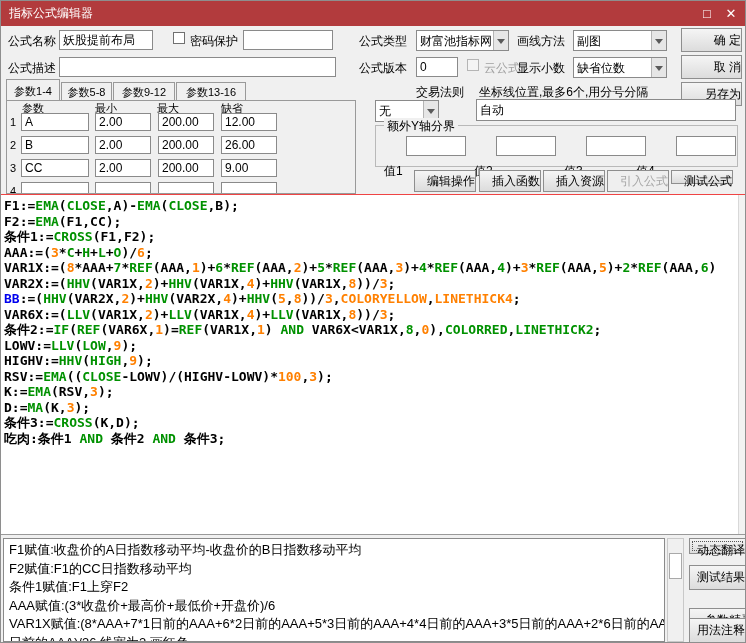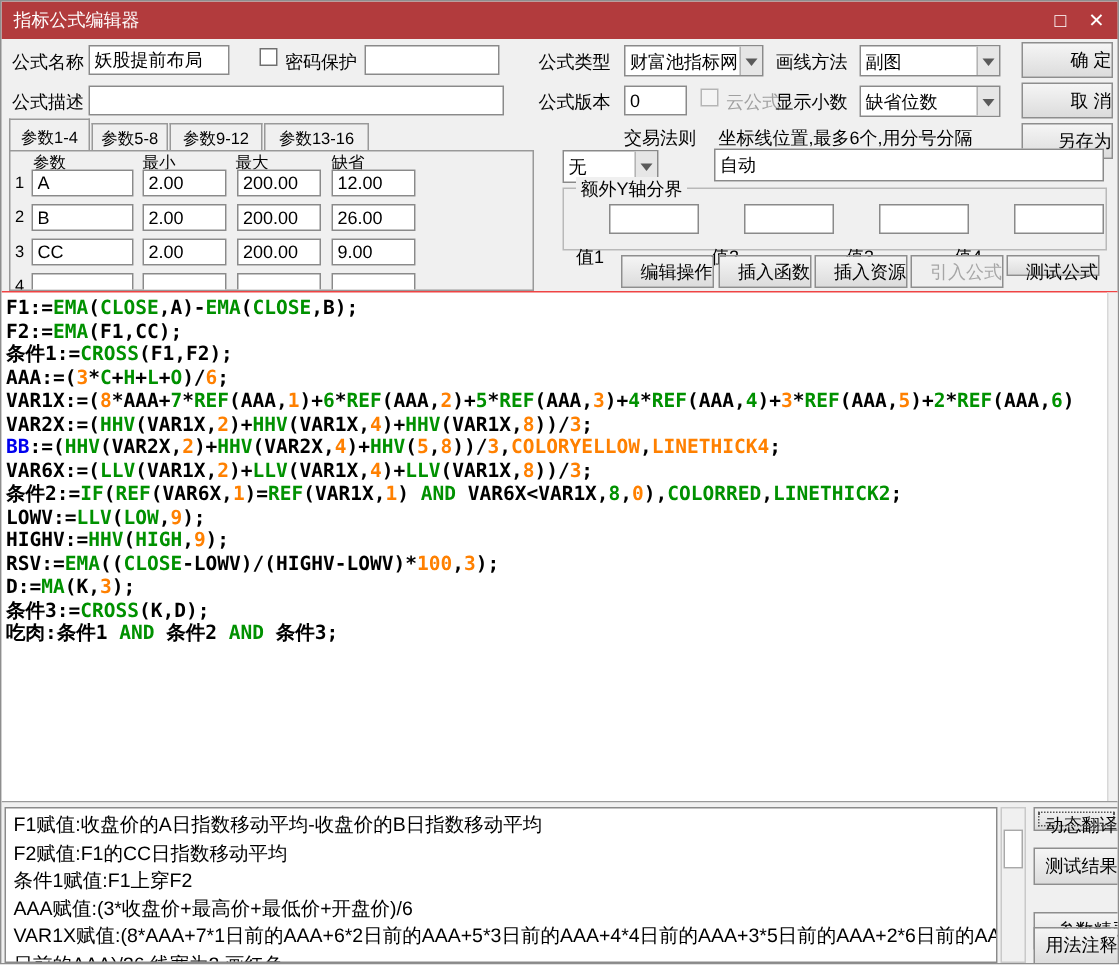--- a/index.html
+++ b/index.html
@@ -166,20 +166,21 @@
       <div class="ln"><span style="color: rgb(0, 0, 0);">条件1:=</span><span style="color: rgb(0, 145, 0);">CROSS</span><span style="color: rgb(0, 0, 0);">(F1,F2);</span></div>
       <div class="ln"><span style="color: rgb(0, 0, 0);">AAA:=(</span><span style="color: rgb(255, 128, 0);">3</span><span style="color: rgb(0, 0, 0);">*</span><span style="color: rgb(0, 145, 0);">C</span><span style="color: rgb(0, 0, 0);">+</span><span style="color: rgb(0, 145, 0);">H</span><span style="color: rgb(0, 0, 0);">+</span><span style="color: rgb(0, 145, 0);">L</span><span style="color: rgb(0, 0, 0);">+</span><span style="color: rgb(0, 145, 0);">O</span><span style="color: rgb(0, 0, 0);">)/</span><span style="color: rgb(255, 128, 0);">6</span><span style="color: rgb(0, 0, 0);">;</span></div>
       <div class="ln"><span style="color: rgb(0, 0, 0);">VAR1X:=(</span><span style="color: rgb(255, 128, 0);">8</span><span style="color: rgb(0, 0, 0);">*AAA+</span><span style="color: rgb(0, 145, 0);">7</span><span style="color: rgb(0, 0, 0);">*</span><span style="color: rgb(0, 145, 0);">REF</span><span style="color: rgb(0, 0, 0);">(AAA,</span><span style="color: rgb(255, 128, 0);">1</span><span style="color: rgb(0, 0, 0);">)+</span><span style="color: rgb(0, 145, 0);">6</span><span style="color: rgb(0, 0, 0);">*</span><span style="color: rgb(0, 145, 0);">REF</span><span style="color: rgb(0, 0, 0);">(AAA,</span><span style="color: rgb(255, 128, 0);">2</span><span style="color: rgb(0, 0, 0);">)+</span><span style="color: rgb(0, 145, 0);">5</span><span style="color: rgb(0, 0, 0);">*</span><span style="color: rgb(0, 145, 0);">REF</span><span style="color: rgb(0, 0, 0);">(AAA,</span><span style="color: rgb(255, 128, 0);">3</span><span style="color: rgb(0, 0, 0);">)+</span><span style="color: rgb(0, 145, 0);">4</span><span style="color: rgb(0, 0, 0);">*</span><span style="color: rgb(0, 145, 0);">REF</span><span style="color: rgb(0, 0, 0);">(AAA,</span><span style="color: rgb(0, 145, 0);">4</span><span style="color: rgb(0, 0, 0);">)+</span><span style="color: rgb(255, 128, 0);">3</span><span style="color: rgb(0, 0, 0);">*</span><span style="color: rgb(0, 145, 0);">REF</span><span style="color: rgb(0, 0, 0);">(AAA,</span><span style="color: rgb(255, 128, 0);">5</span><span style="color: rgb(0, 0, 0);">)+</span><span style="color: rgb(0, 145, 0);">2</span><span style="color: rgb(0, 0, 0);">*</span><span style="color: rgb(0, 145, 0);">REF</span><span style="color: rgb(0, 0, 0);">(AAA,</span><span style="color: rgb(0, 145, 0);">6</span><span style="color: rgb(0, 0, 0);">)</span></div>
       <div class="ln"><span style="color: rgb(0, 0, 0);">VAR2X:=(</span><span style="color: rgb(0, 145, 0);">HHV</span><span style="color: rgb(0, 0, 0);">(VAR1X,</span><span style="color: rgb(255, 128, 0);">2</span><span style="color: rgb(0, 0, 0);">)+</span><span style="color: rgb(0, 145, 0);">HHV</span><span style="color: rgb(0, 0, 0);">(VAR1X,</span><span style="color: rgb(255, 128, 0);">4</span><span style="color: rgb(0, 0, 0);">)+</span><span style="color: rgb(0, 145, 0);">HHV</span><span style="color: rgb(0, 0, 0);">(VAR1X,</span><span style="color: rgb(255, 128, 0);">8</span><span style="color: rgb(0, 0, 0);">))/</span><span style="color: rgb(255, 128, 0);">3</span><span style="color: rgb(0, 0, 0);">;</span></div>
       <div class="ln"><span style="color: rgb(0, 0, 238);">BB</span><span style="color: rgb(0, 0, 0);">:=(</span><span style="color: rgb(0, 145, 0);">HHV</span><span style="color: rgb(0, 0, 0);">(VAR2X,</span><span style="color: rgb(255, 128, 0);">2</span><span style="color: rgb(0, 0, 0);">)+</span><span style="color: rgb(0, 145, 0);">HHV</span><span style="color: rgb(0, 0, 0);">(VAR2X,</span><span style="color: rgb(255, 128, 0);">4</span><span style="color: rgb(0, 0, 0);">)+</span><span style="color: rgb(0, 145, 0);">HHV</span><span style="color: rgb(0, 0, 0);">(</span><span style="color: rgb(255, 128, 0);">5</span><span style="color: rgb(0, 0, 0);">,</span><span style="color: rgb(255, 128, 0);">8</span><span style="color: rgb(0, 0, 0);">))/</span><span style="color: rgb(255, 128, 0);">3</span><span style="color: rgb(0, 0, 0);">,</span><span style="color: rgb(255, 128, 0);">COLORYELLOW</span><span style="color: rgb(0, 0, 0);">,</span><span style="color: rgb(255, 128, 0);">LINETHICK4</span><span style="color: rgb(0, 0, 0);">;</span></div>
       <div class="ln"><span style="color: rgb(0, 0, 0);">VAR6X:=(</span><span style="color: rgb(0, 145, 0);">LLV</span><span style="color: rgb(0, 0, 0);">(VAR1X,</span><span style="color: rgb(255, 128, 0);">2</span><span style="color: rgb(0, 0, 0);">)+</span><span style="color: rgb(0, 145, 0);">LLV</span><span style="color: rgb(0, 0, 0);">(VAR1X,</span><span style="color: rgb(255, 128, 0);">4</span><span style="color: rgb(0, 0, 0);">)+</span><span style="color: rgb(0, 145, 0);">LLV</span><span style="color: rgb(0, 0, 0);">(VAR1X,</span><span style="color: rgb(255, 128, 0);">8</span><span style="color: rgb(0, 0, 0);">))/</span><span style="color: rgb(255, 128, 0);">3</span><span style="color: rgb(0, 0, 0);">;</span></div>
       <div class="ln"><span style="color: rgb(0, 0, 0);">条件2:=</span><span style="color: rgb(0, 145, 0);">IF</span><span style="color: rgb(0, 0, 0);">(</span><span style="color: rgb(0, 145, 0);">REF</span><span style="color: rgb(0, 0, 0);">(VAR6X,</span><span style="color: rgb(255, 128, 0);">1</span><span style="color: rgb(0, 0, 0);">)=</span><span style="color: rgb(0, 145, 0);">REF</span><span style="color: rgb(0, 0, 0);">(VAR1X,</span><span style="color: rgb(255, 128, 0);">1</span><span style="color: rgb(0, 0, 0);">) </span><span style="color: rgb(0, 145, 0);">AND</span><span style="color: rgb(0, 0, 0);"> VAR6X&lt;VAR1X,</span><span style="color: rgb(0, 145, 0);">8</span><span style="color: rgb(0, 0, 0);">,</span><span style="color: rgb(255, 128, 0);">0</span><span style="color: rgb(0, 0, 0);">),</span><span style="color: rgb(0, 145, 0);">COLORRED</span><span style="color: rgb(0, 0, 0);">,</span><span style="color: rgb(0, 145, 0);">LINETHICK2</span><span style="color: rgb(0, 0, 0);">;</span></div>
       <div class="ln"><span style="color: rgb(0, 0, 0);">LOWV:=</span><span style="color: rgb(0, 145, 0);">LLV</span><span style="color: rgb(0, 0, 0);">(</span><span style="color: rgb(0, 145, 0);">LOW</span><span style="color: rgb(0, 0, 0);">,</span><span style="color: rgb(255, 128, 0);">9</span><span style="color: rgb(0, 0, 0);">);</span></div>
       <div class="ln"><span style="color: rgb(0, 0, 0);">HIGHV:=</span><span style="color: rgb(0, 145, 0);">HHV</span><span style="color: rgb(0, 0, 0);">(</span><span style="color: rgb(0, 145, 0);">HIGH</span><span style="color: rgb(0, 0, 0);">,</span><span style="color: rgb(255, 128, 0);">9</span><span style="color: rgb(0, 0, 0);">);</span></div>
       <div class="ln"><span style="color: rgb(0, 0, 0);">RSV:=</span><span style="color: rgb(0, 145, 0);">EMA</span><span style="color: rgb(0, 0, 0);">((</span><span style="color: rgb(0, 145, 0);">CLOSE</span><span style="color: rgb(0, 0, 0);">-LOWV)/(HIGHV-LOWV)*</span><span style="color: rgb(255, 128, 0);">100</span><span style="color: rgb(0, 0, 0);">,</span><span style="color: rgb(255, 128, 0);">3</span><span style="color: rgb(0, 0, 0);">);</span></div>
+      <div class="ln"><span style="color: rgb(0, 0, 0);">K:=</span><span style="color: rgb(0, 145, 0);">EMA</span><span style="color: rgb(0, 0, 0);">(RSV,</span><span style="color: rgb(255, 128, 0);">3</span><span style="color: rgb(0, 0, 0);">);</span></div>
       <div class="ln"><span style="color: rgb(0, 0, 0);">D:=</span><span style="color: rgb(0, 145, 0);">MA</span><span style="color: rgb(0, 0, 0);">(K,</span><span style="color: rgb(255, 128, 0);">3</span><span style="color: rgb(0, 0, 0);">);</span></div>
       <div class="ln"><span style="color: rgb(0, 0, 0);">条件3:=</span><span style="color: rgb(0, 145, 0);">CROSS</span><span style="color: rgb(0, 0, 0);">(K,D);</span></div>
       <div class="ln"><span style="color: rgb(0, 0, 0);">吃肉:条件1 </span><span style="color: rgb(0, 145, 0);">AND</span><span style="color: rgb(0, 0, 0);"> 条件2 </span><span style="color: rgb(0, 145, 0);">AND</span><span style="color: rgb(0, 0, 0);"> 条件3;</span></div>
     </div>
   <div id="codesb"></div>
 
   <div id="bottom">
     <div id="trans">
         <div class="tl">F1赋值:收盘价的A日指数移动平均-收盘价的B日指数移动平均</div>
         <div class="tl">F2赋值:F1的CC日指数移动平均</div>

